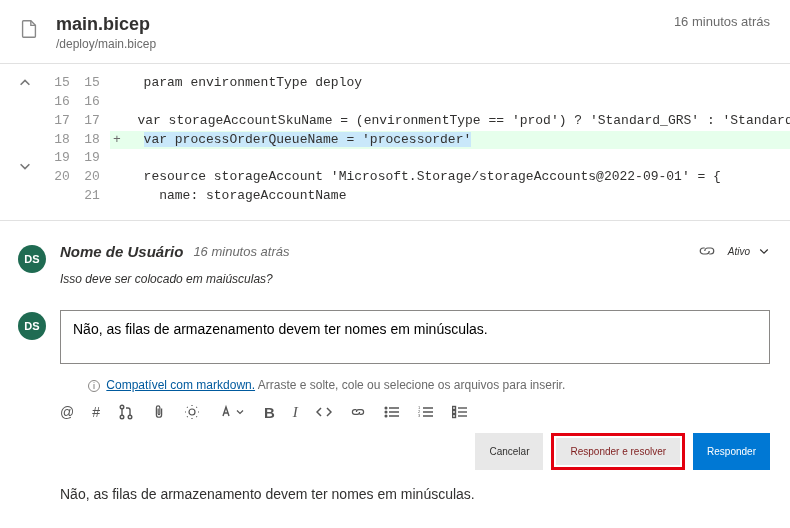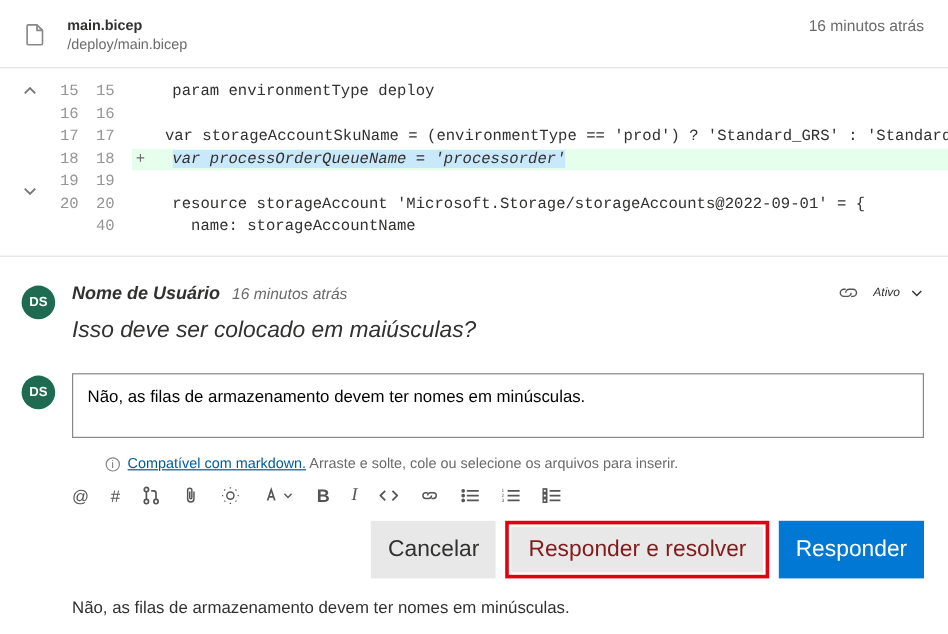--- a/index.html
+++ b/index.html
@@ -16,21 +16,21 @@
       padding: 14px 20px 12px 18px;
       border-bottom: 1px solid #e1e1e1;
     }
     .file-icon {
       width: 24px; height: 24px;
       color: #888;
       margin-right: 14px;
       margin-top: 4px;
       flex-shrink: 0;
     }
-    .file-title { font-size: 12px; font-weight: 600; }
+    .file-title { font-size: 18px; font-weight: 600; }
     .file-path { font-size: 12px; color: #6b6b6b; margin-top: 2px; }
     .file-timestamp {
       margin-left: auto;
       font-size: 13px;
       color: #6b6b6b;
     }
     .diff-area {
       display: flex;
       padding: 10px 0 14px 0;
       border-bottom: 1px solid #e1e1e1;
@@ -42,31 +42,31 @@
       width: 50px;
       display: flex;
       flex-direction: column;
       align-items: center;
       padding-top: 2px;
       gap: 62px;
     }
     .chevron-icon { color: #777; cursor: pointer; }
     .line-num-col {
       width: 30px;
-      text-align: left;
+      text-align: center;
       color: #959595;
       padding-right: 6px;
     }
     .code-col { flex: 1; overflow: hidden; }
     .code-row { display: flex; white-space: pre; }
     .gutter-sign { width: 14px; text-align: center; color: #6b6b6b; }
     .code-text { flex: 1; padding-left: 4px; }
     .added-row .gutter-sign,
     .added-row .code-text { background: #e6ffec; }
-    .hl-span { background: #c9e8fa; font-style: italic; }
+    .hl-span { background: #c9e8fa; }
     .comment-thread {
       display: flex;
       padding: 22px 20px 10px 18px;
       align-items: flex-start;
     }
     .avatar {
       width: 28px; height: 28px;
       border-radius: 50%;
       background: #1f6b52;
       color: #fff;
@@ -94,21 +94,21 @@
       gap: 12px;
     }
     .link-icon-svg { color: #555; }
     .status-dropdown {
       display: flex;
       align-items: center;
       gap: 8px;
       font-size: 10px;
       cursor: pointer;
     }
-    .comment-text { margin-top: 12px; font-size: 19px; }
+    .comment-text { margin-top: 12px; font-size: 12px; }
     .reply-block {
       display: flex;
       padding: 14px 20px 8px 18px;
       align-items: flex-start;
     }
     .reply-input {
       flex: 1;
       border: 1px solid #8a8886;
       padding: 10px 12px;
       font-size: 14px;
@@ -144,21 +144,21 @@
     .bold-b { font-weight: 700; font-size: 15px; }
     .italic-i { font-style: italic; font-size: 15px; font-family: serif; }
     .button-row {
       display: flex;
       gap: 8px;
       justify-content: flex-end;
       padding: 6px 20px 10px 60px;
     }
     .btn {
       padding: 8px 14px;
-      font-size: 19px;
+      font-size: 10px;
       border: none;
       cursor: pointer;
       font-family: inherit;
     }
     .btn-cancel { background: #e8e8e8; color: #323130; }
     .btn-resolve { background: #e8e8e8; color: #7f1d1d; }
     .btn-primary { background: #0078d4; color: #fff; }
     .highlight-box { border: 3px solid #e3000f; padding: 2px; }
     .preview-text {
       padding: 6px 20px 14px 60px;
@@ -205,21 +205,21 @@
       <div>19</div>
       <div>20</div>
     </div>
   <div class="line-num-col" id="new-nums">
       <div>15</div>
       <div>16</div>
       <div>17</div>
       <div>18</div>
       <div>19</div>
       <div>20</div>
-      <div>40</div>
+      <div>21</div>
     </div>
   <div class="code-col" id="code-lines">
       <div class="code-row"><span class="gutter-sign"> </span><span class="code-text">  param environmentType deploy</span></div>
       <div class="code-row"><span class="gutter-sign"> </span><span class="code-text"></span></div>
       <div class="code-row"><span class="gutter-sign"> </span><span class="code-text">  var storageAccountSkuName = (environmentType == 'prod') ? 'Standard_GRS' : 'Standard_LRS'</span></div>
       <div class="code-row added-row"><span class="gutter-sign">+</span><span class="code-text">  <span class="hl-span">var processOrderQueueName = 'processorder'</span></span></div>
       <div class="code-row"><span class="gutter-sign"> </span><span class="code-text"></span></div>
       <div class="code-row"><span class="gutter-sign"> </span><span class="code-text">  resource storageAccount 'Microsoft.Storage/storageAccounts@2022-09-01' = {</span></div>
       <div class="code-row"><span class="gutter-sign"> </span><span class="code-text">    name: storageAccountName</span></div>
     </div>

